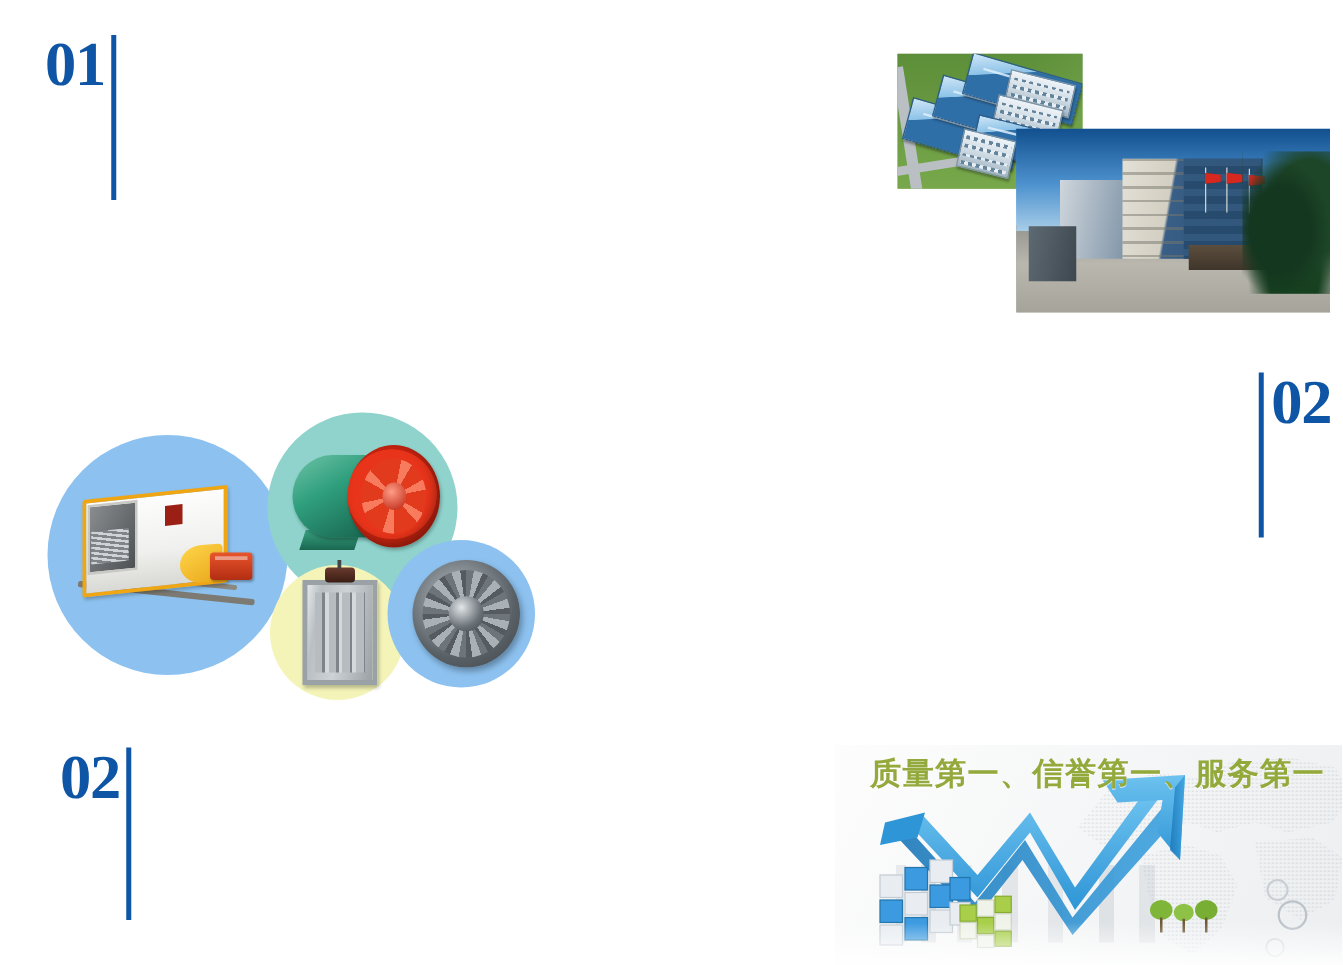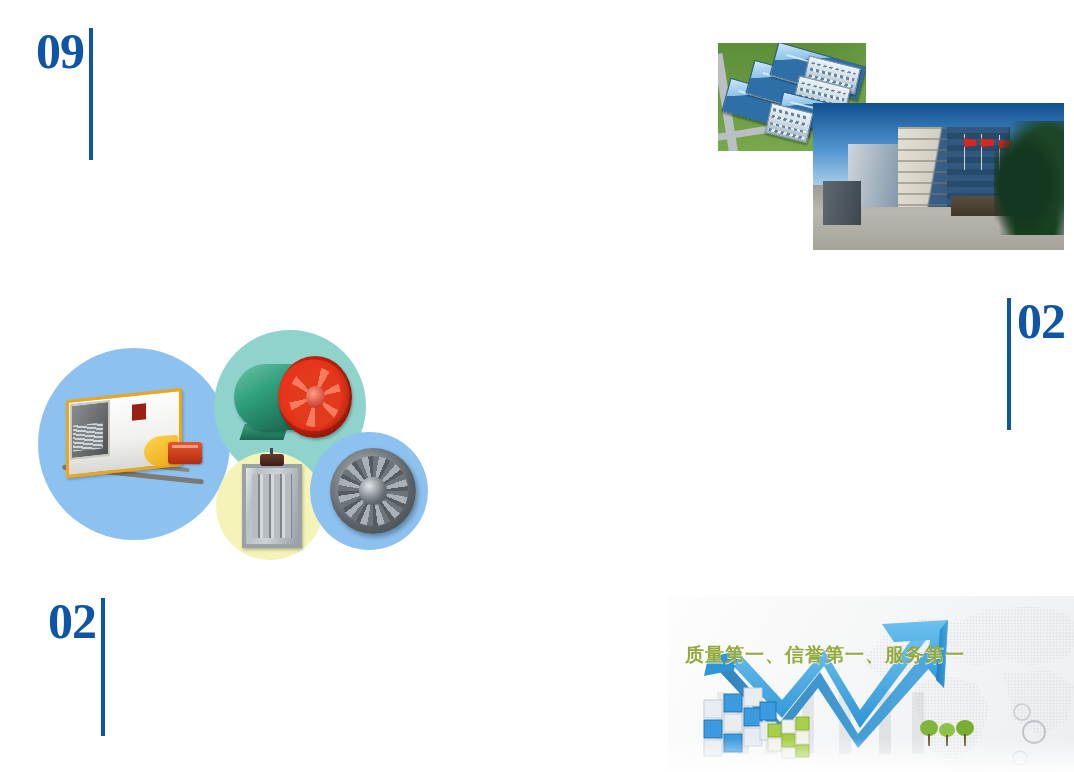--- a/index.html
+++ b/index.html
@@ -316,46 +316,45 @@
         rgba(0,0,0,0) 0 12%,
         rgba(150,160,170,.18) 12% 14%, rgba(0,0,0,0) 14% 17%,
         rgba(150,160,170,.22) 17% 20%, rgba(0,0,0,0) 20% 24%,
         rgba(150,160,170,.16) 24% 27%, rgba(0,0,0,0) 27% 33%,
         rgba(150,160,170,.20) 33% 36%, rgba(0,0,0,0) 36% 42%,
         rgba(150,160,170,.18) 42% 45%, rgba(0,0,0,0) 45% 52%,
         rgba(150,160,170,.22) 52% 55%, rgba(0,0,0,0) 55% 60%,
         rgba(150,160,170,.18) 60% 63%, rgba(0,0,0,0) 63% 100%);
   }
   #banner-growth .slogan {
-    position:absolute; left:17px; top:6px;
+    position:absolute; left:28px; top:6px;
     font-family: "DejaVu Sans", sans-serif;
-    font-size: 19px;
+    font-size: 25px;
     font-weight: 600;
     letter-spacing: 1px;
     color: #93a93b;
     white-space: nowrap;
     text-shadow: 0 1px 0 rgba(255,255,255,.8);
-    margin-top: 40px;
   }
   #banner-growth .arrow-svg { position:absolute; left:0; top:0; }
   .cube-blue, .cube-green { position:absolute; }
   #banner-growth .trees-ico { position:absolute; }
   #banner-growth .rings { position:absolute; }
   #banner-growth .reflection {
     position:absolute; left:0; right:0; bottom:0; height:34px;
     background: linear-gradient(rgba(255,255,255,0), rgba(255,255,255,.92));
   }
 </style>
 </head>
 <body>
 
 <div id="page">
 
   <div class="marker right-rule" id="marker-01">
-    <span class="num">09</span>
+    <span class="num">01</span>
     <span class="rule"></span>
   </div>
 
   <div class="photo" id="photo-factory-render">
     <div class="ground"></div>
     <div class="road r1"></div>
     <div class="road r2"></div>
 
     <div class="shed" style="left:8px;  top:46px; width:86px; height:34px; transform:skewY(16deg) skewX(-14deg);">
         <div class="ridge"></div>

